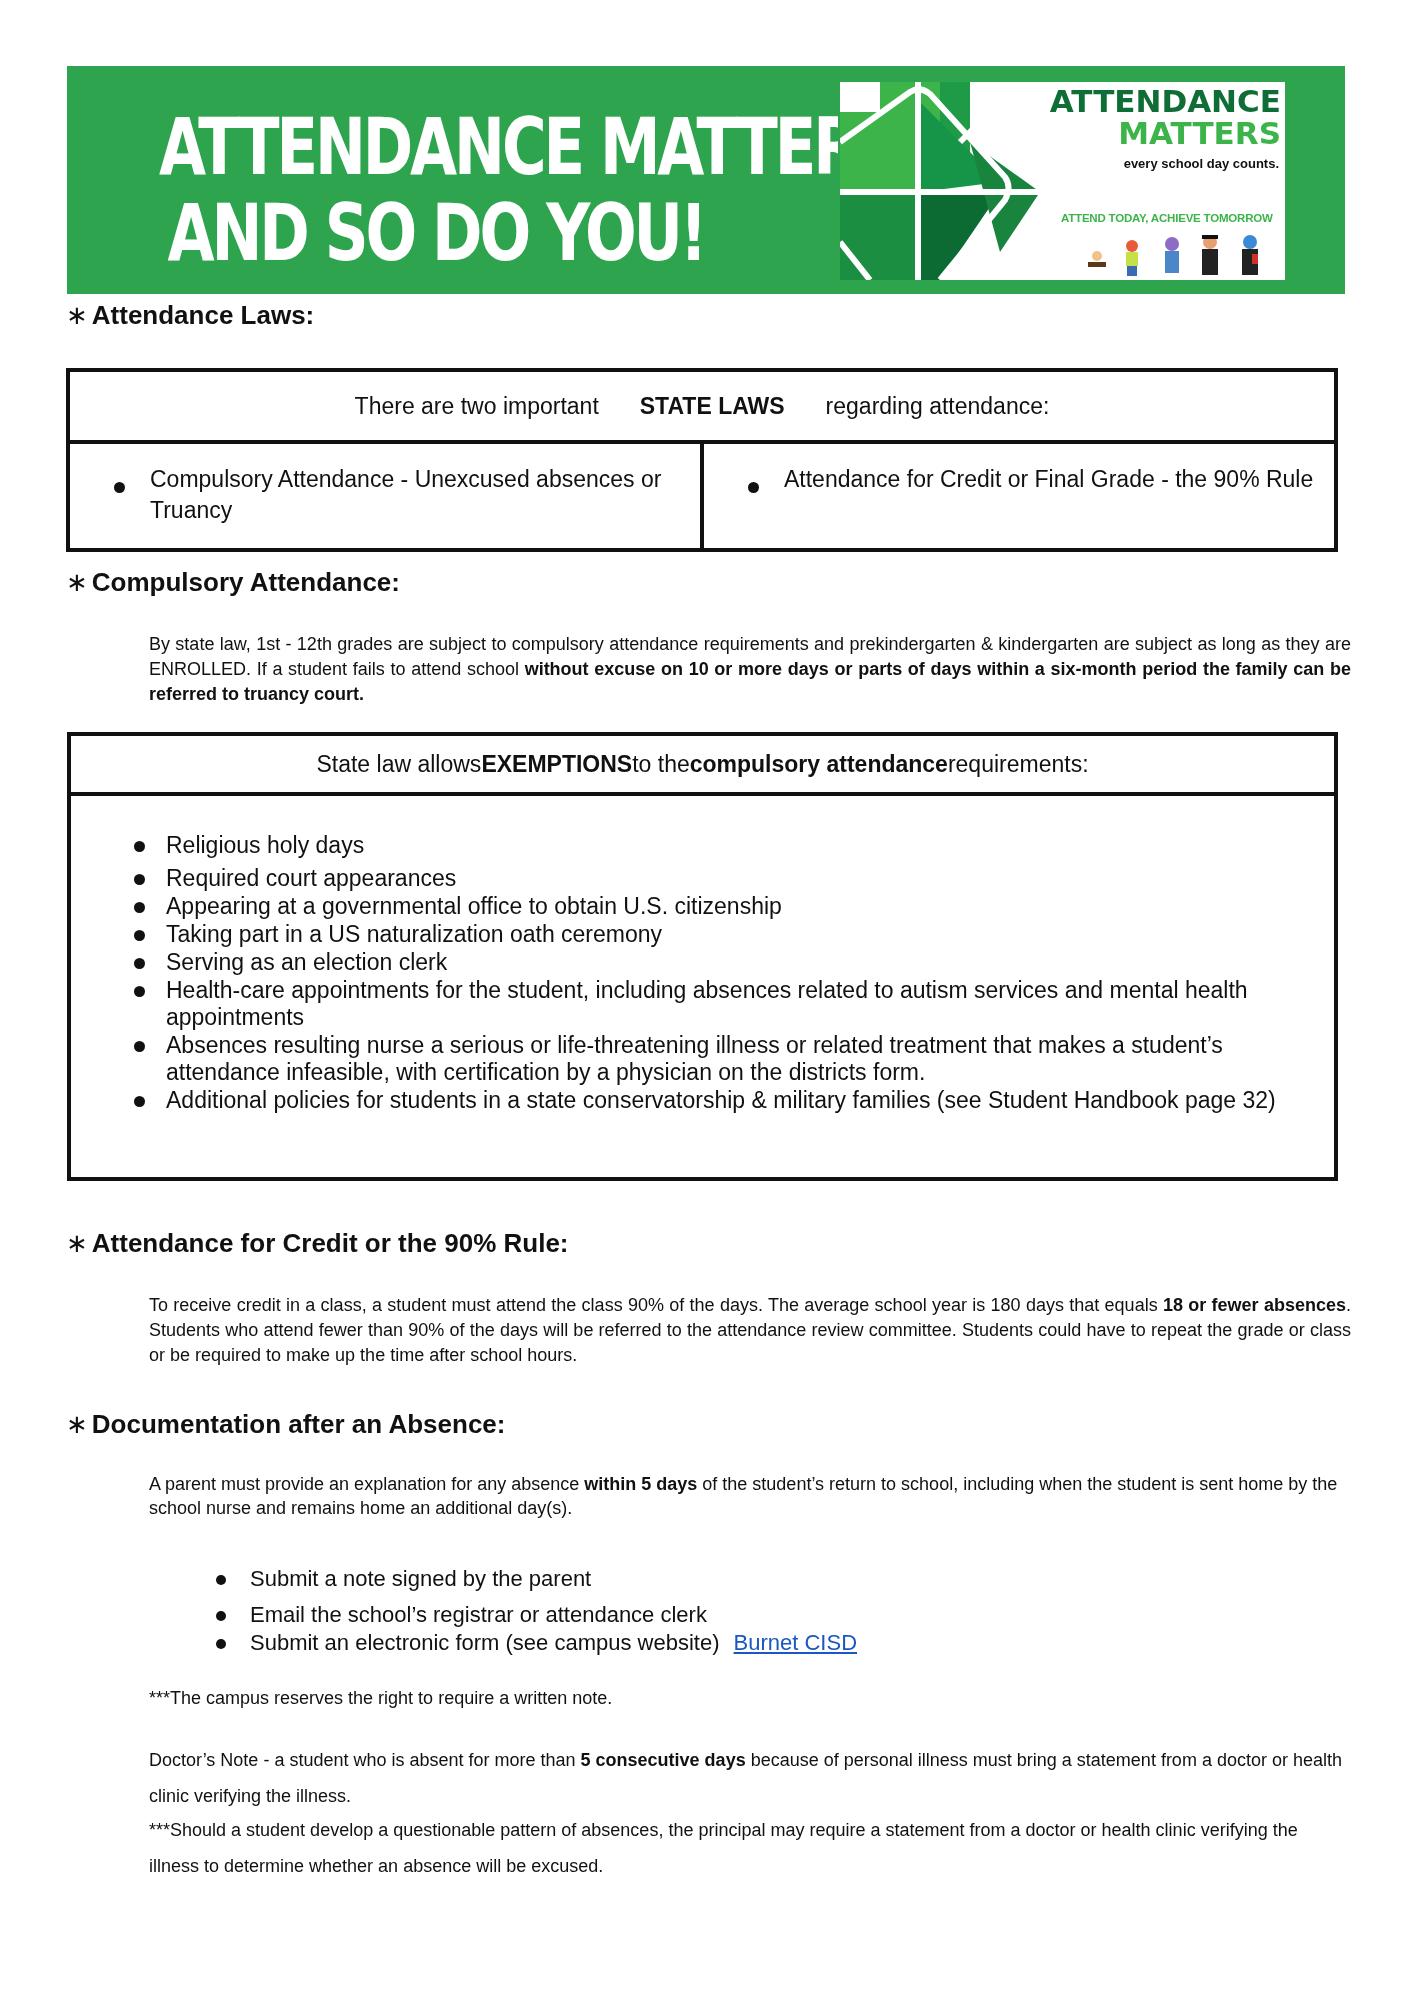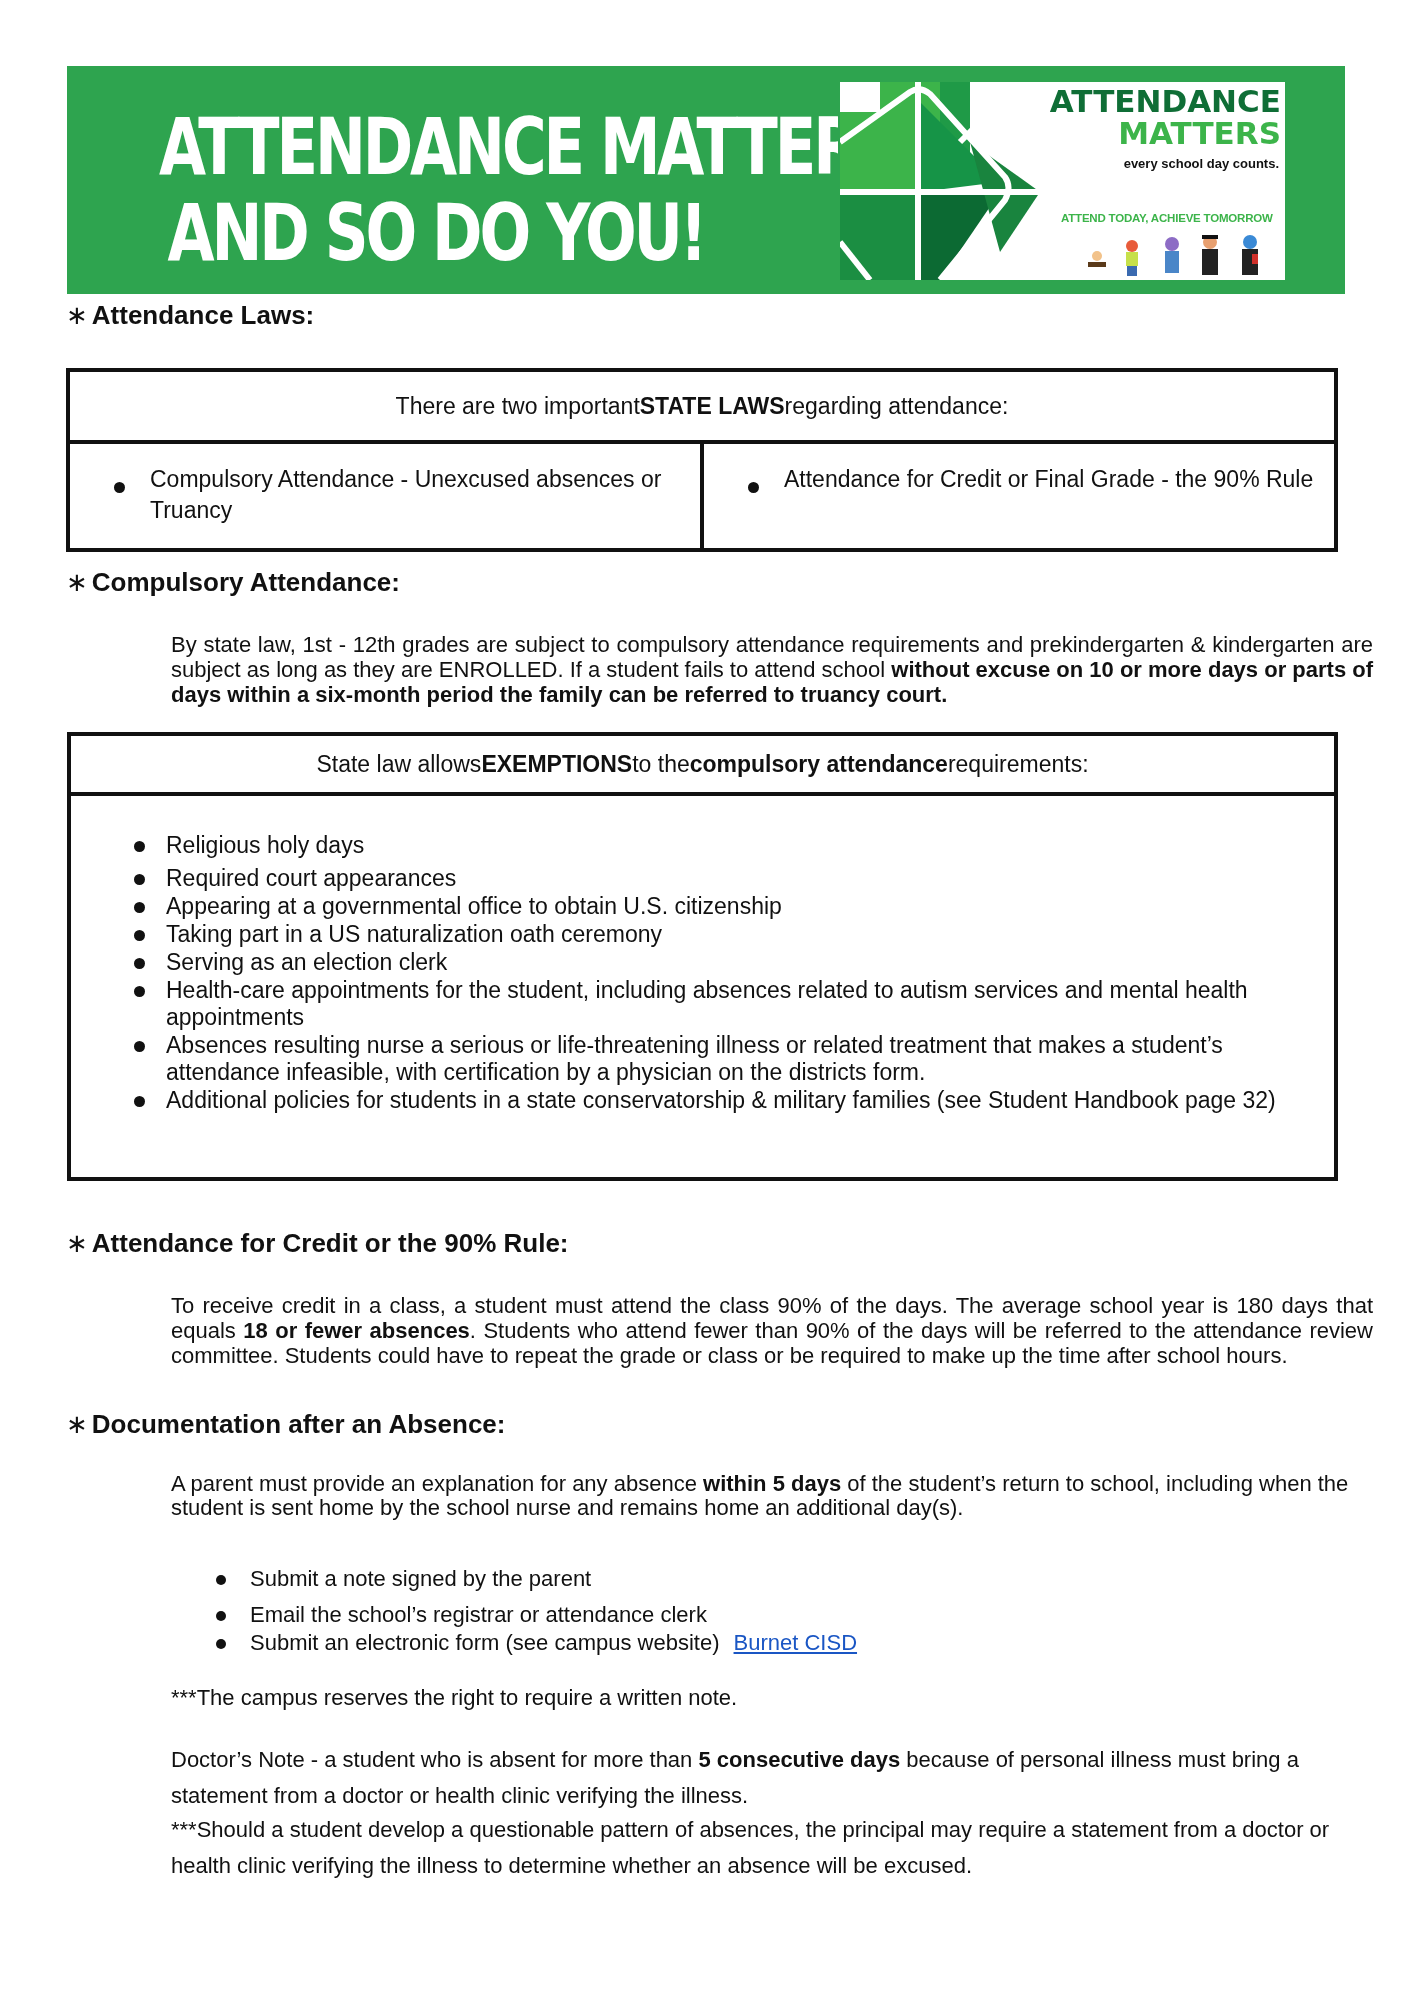--- a/index.html
+++ b/index.html
@@ -26,38 +26,38 @@
   .kids { position: absolute; left: 240px; top: 150px; width: 200px; height: 46px; }
 
   
   .section-heading { position: absolute; left: 66px; font-weight: bold; font-size: 26px; color: #111; white-space: nowrap; }
   .section-heading .ast { font-weight: normal; margin-right: 4px; }
 
   
   .laws-table { position: absolute; left: 66px; top: 368px; width: 1272px; height: 184px;
                 border: 4px solid #111; box-sizing: border-box; }
   .laws-header { height: 72px; border-bottom: 4px solid #111; box-sizing: border-box;
-                 display: flex; align-items: center; justify-content: center; font-size: 23px; }
+                 display: flex; align-items: center; justify-content: center; font-size: 23px; gap: 41px; }
   .laws-row { display: flex; height: 104px; }
   .laws-cell { flex: 1; position: relative; box-sizing: border-box; }
   .laws-cell + .laws-cell { border-left: 4px solid #111; }
   .laws-cell .bullet { position: absolute; left: 44px; top: 38px; width: 11px; height: 11px; border-radius: 50%; background: #111; }
   .laws-cell .text { position: absolute; left: 80px; top: 20px; right: 20px; font-size: 23px; line-height: 31px; }
 
   .exempt-table { position: absolute; left: 67px; top: 732px; width: 1271px; height: 449px;
                   border: 4px solid #111; box-sizing: border-box; }
   .exempt-header { height: 60px; border-bottom: 4px solid #111; box-sizing: border-box;
                    display: flex; align-items: center; justify-content: center; font-size: 23px; }
   .exempt-list { list-style: none; margin: 16px; padding: 0; position: absolute; left: 0; top: 80px; right: 40px; }
   .exempt-list li { position: relative; padding-left: 79px; font-size: 23px; line-height: 27px; margin-bottom: 1px; }
   .exempt-list li:first-child { margin-bottom: 6px; }
   .exempt-list li .dot { position: absolute; left: 47px; top: 9px; width: 11px; height: 11px; border-radius: 50%; background: #111; }
 
   
-  .para { position: absolute; left: 171px; width: 1202px; font-size: 22px; color: #111; text-align: justify; }
+  .para { position: absolute; left: 149px; width: 1202px; font-size: 18px; color: #111; text-align: justify; }
   .tight { line-height: 25px; }
   .loose { line-height: 24px; text-align: left; }
   .doc-list { list-style: none; position: absolute; left: 216px; top: 1565px; margin: 0; padding: 0; font-size: 22px; }
   .doc-list li { position: relative; padding-left: 34px; line-height: 28px; }
   .doc-list li:first-child { margin-bottom: 8px; }
   .doc-list li .dot { position: absolute; left: 0; top: 10px; width: 10px; height: 10px; border-radius: 50%; background: #111; }
   .link { color: #1a56c4; text-decoration: underline; margin-left: 14px; }
   b { font-weight: bold; }
 </style>
 </head>

